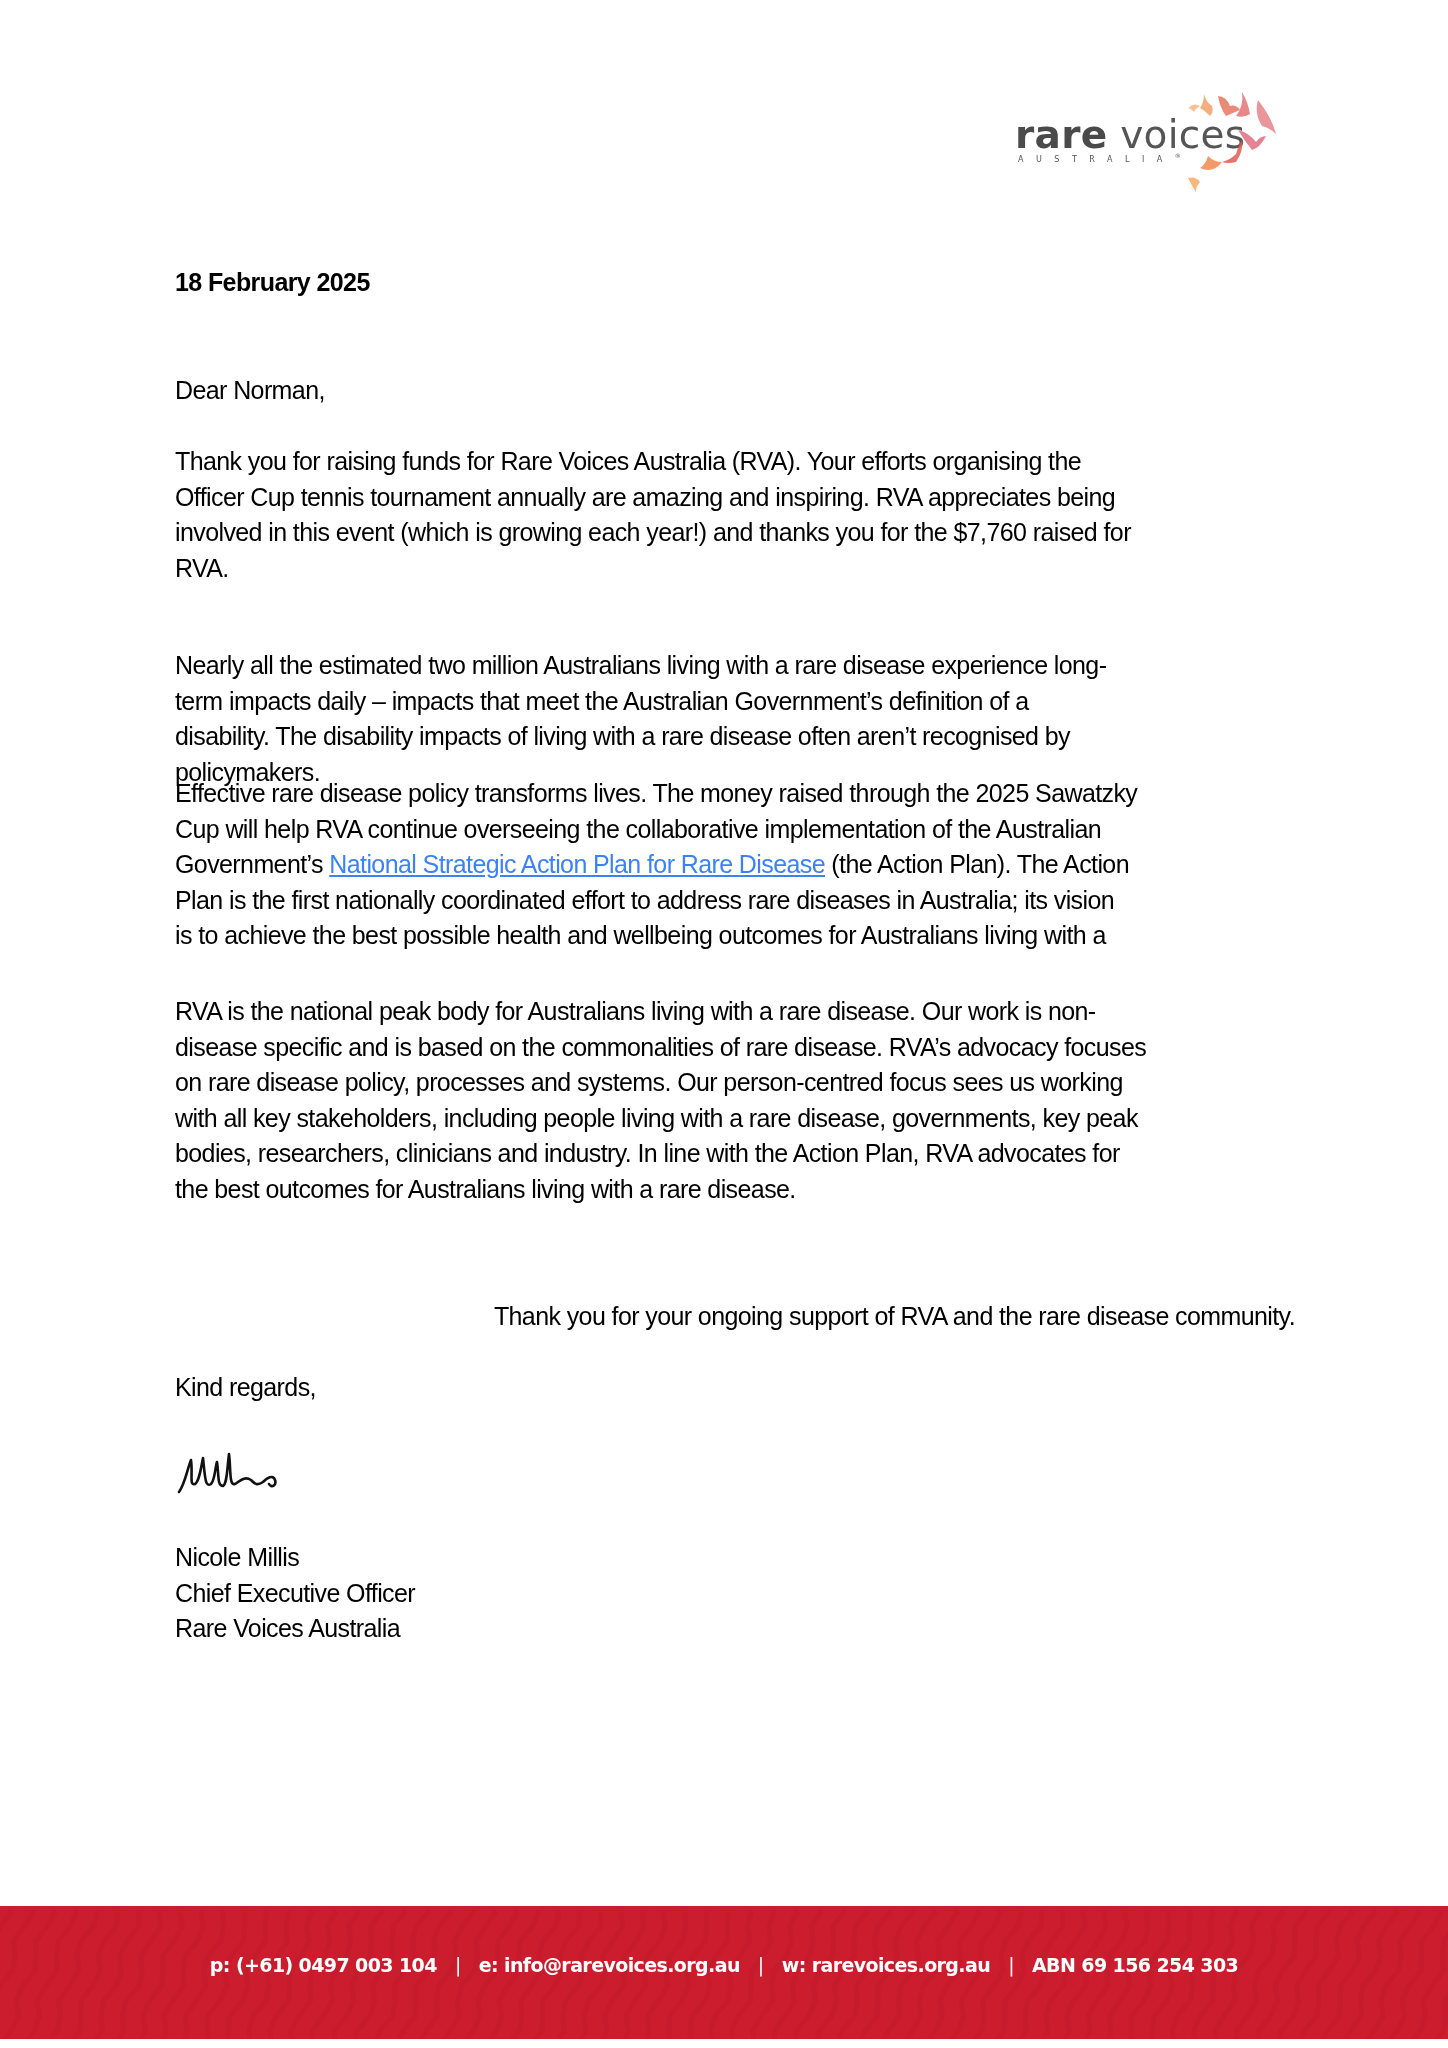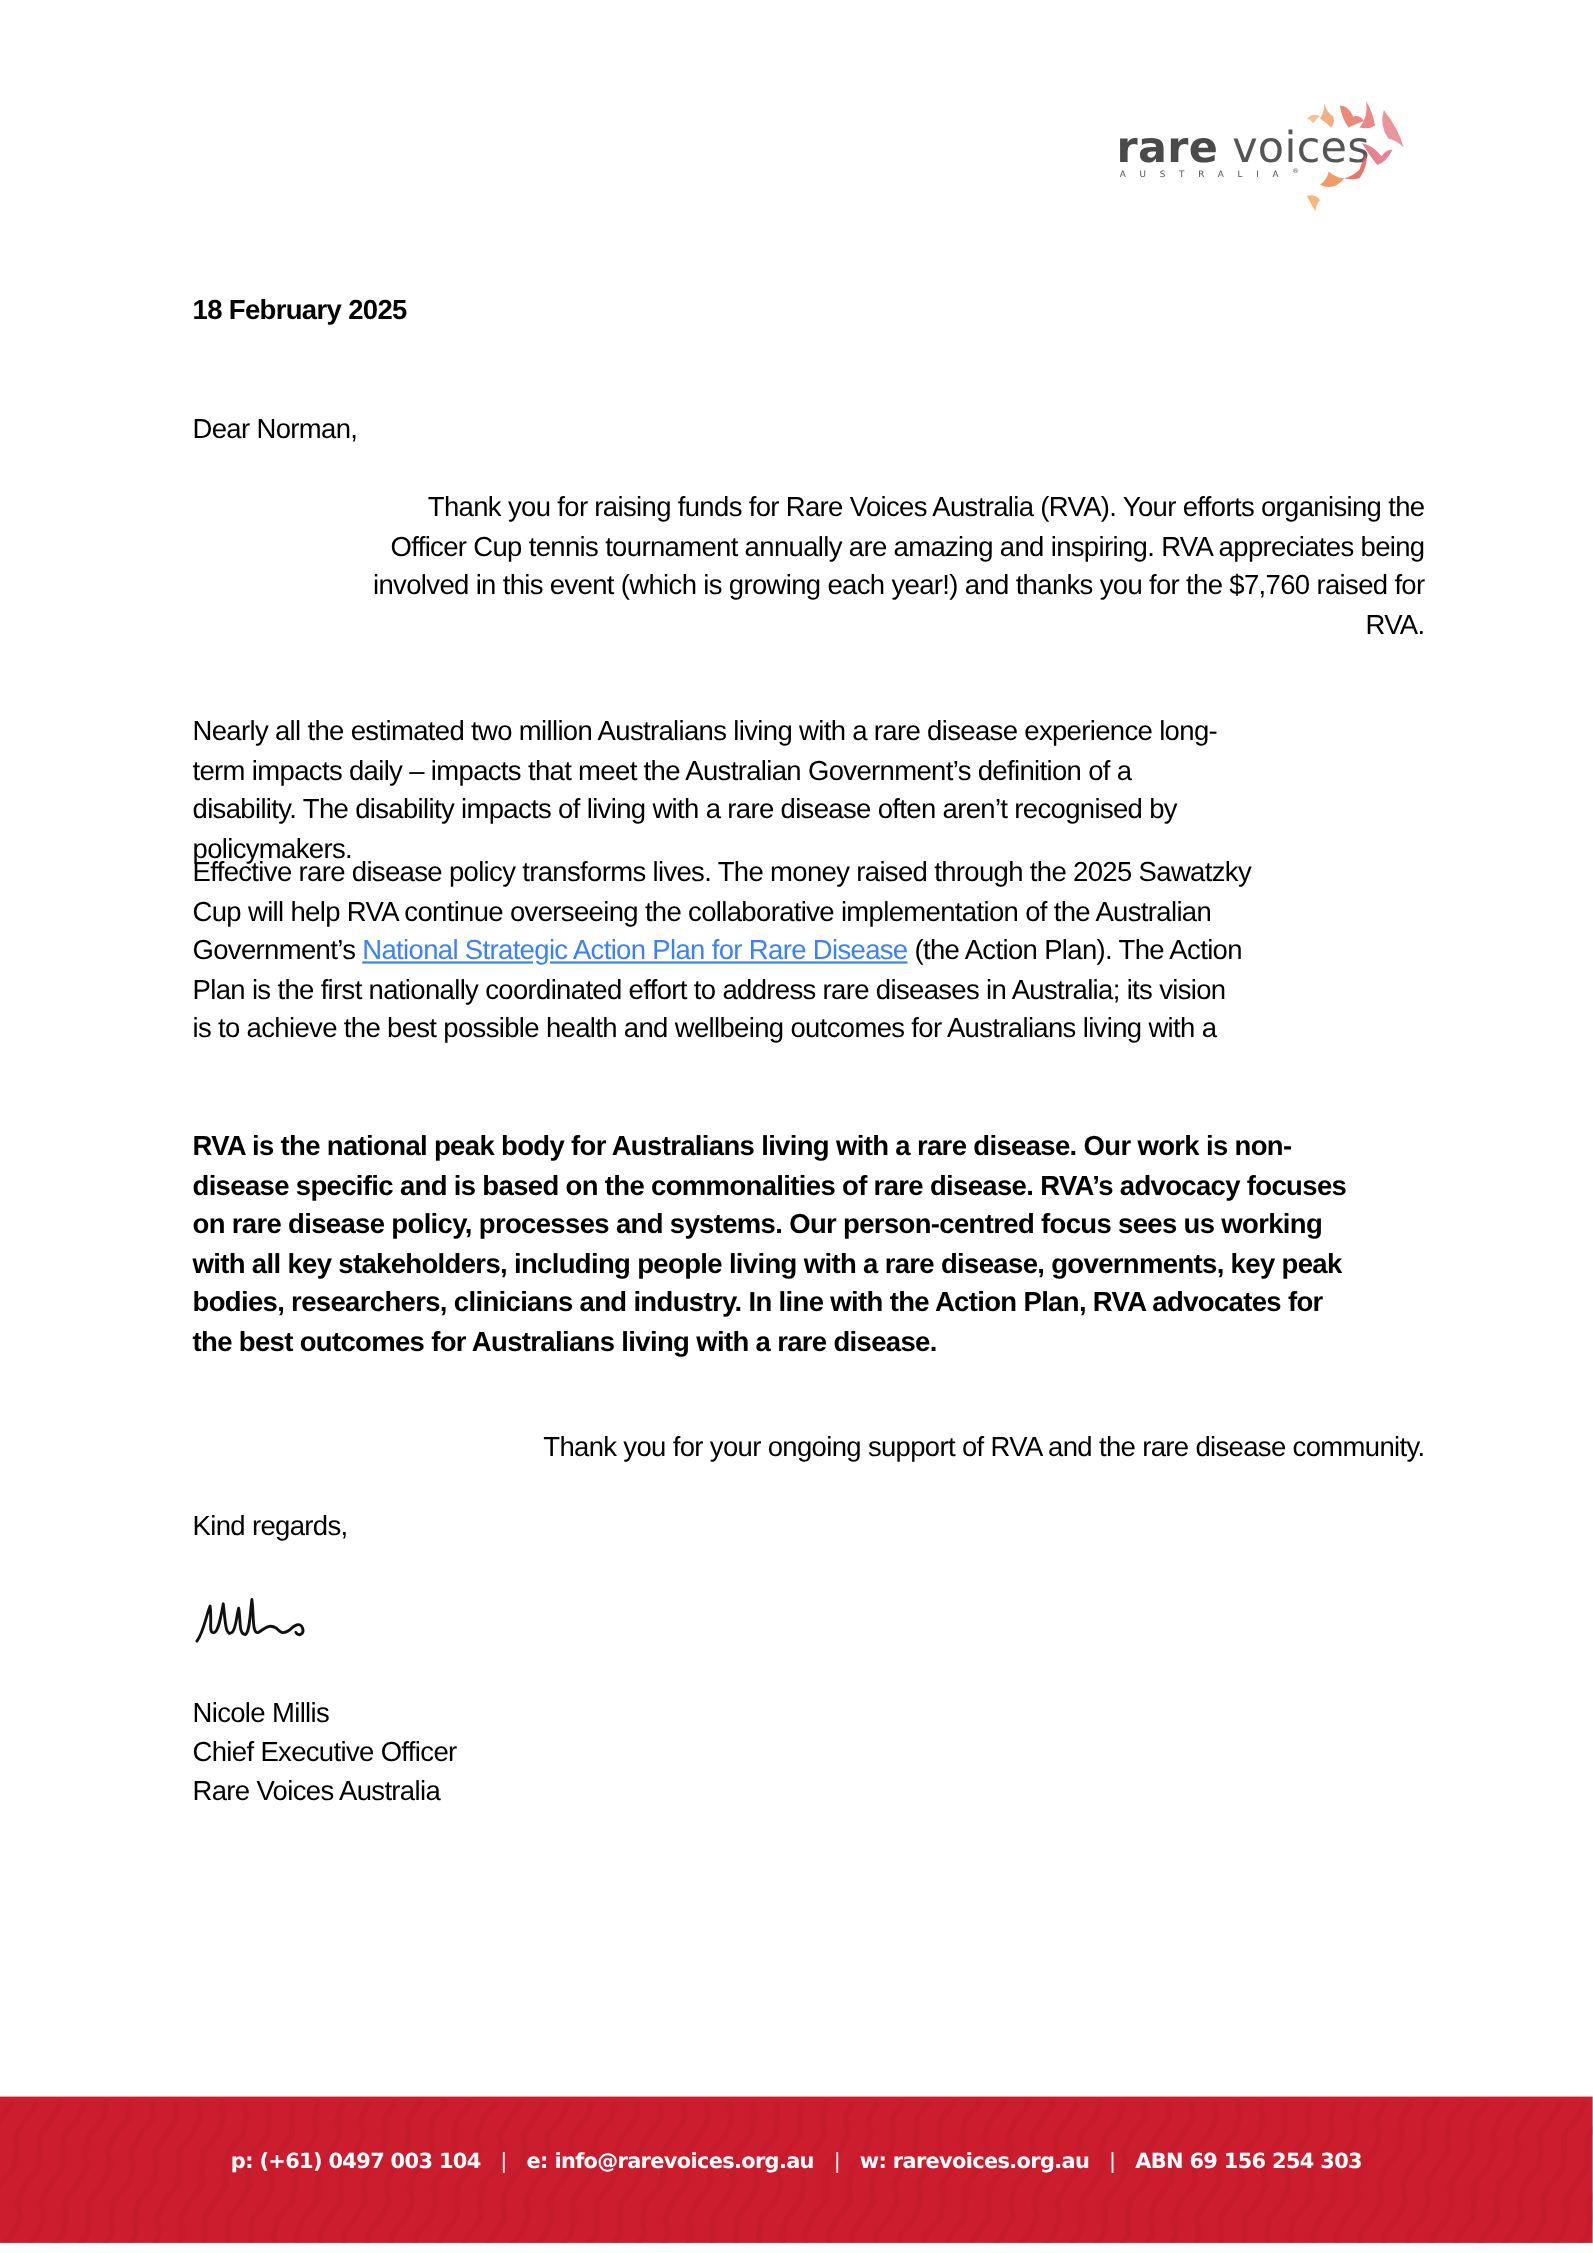--- a/index.html
+++ b/index.html
@@ -11,24 +11,24 @@
   .logo-word b { font-weight: bold; }
   .logo-word span.l { font-weight: normal; color: #555; }
   .logo-sub { position: absolute; left: 8px; top: 66px; font-size: 8px; letter-spacing: 12.5px; color: #555;
               font-family: "DejaVu Sans", sans-serif; white-space: nowrap; }
   .logo-birds { position: absolute; left: 150px; top: 0; width: 125px; height: 110px; }
 
   .letter { position: absolute; left: 175px; width: 1120px; font-size: 25px; line-height: 35.5px;
             font-family: "Liberation Sans", sans-serif; letter-spacing: -0.6px; }
   .date { top: 265px; font-weight: bold; }
   .salutation { top: 373px; }
-  .p1 { top: 444px; text-align: right; }
+  .p1 { top: 444px; }
   .p2 { top: 622px; margin-top: 26px; }
   .p3 { top: 776px; }
-  .p4 { top: 1025px; font-weight: bold; }
+  .p4 { top: 994px; }
   .p5 { top: 1299px; text-align: right; }
   .closing { top: 1370px; }
   .sig-block { top: 1540px; }
   .line { display: block; white-space: nowrap; }
   a.link { color: #3b82f6; text-decoration: underline; }
 
   .signature { position: absolute; left: 175px; top: 1440px; width: 130px; height: 60px; }
 
   .footer { position: absolute; left: 0; top: 1906px; width: 1448px; height: 133px; background: #cc1d2e; overflow: hidden; }
   .footer svg.tex { position: absolute; left: 0; top: 0; }

